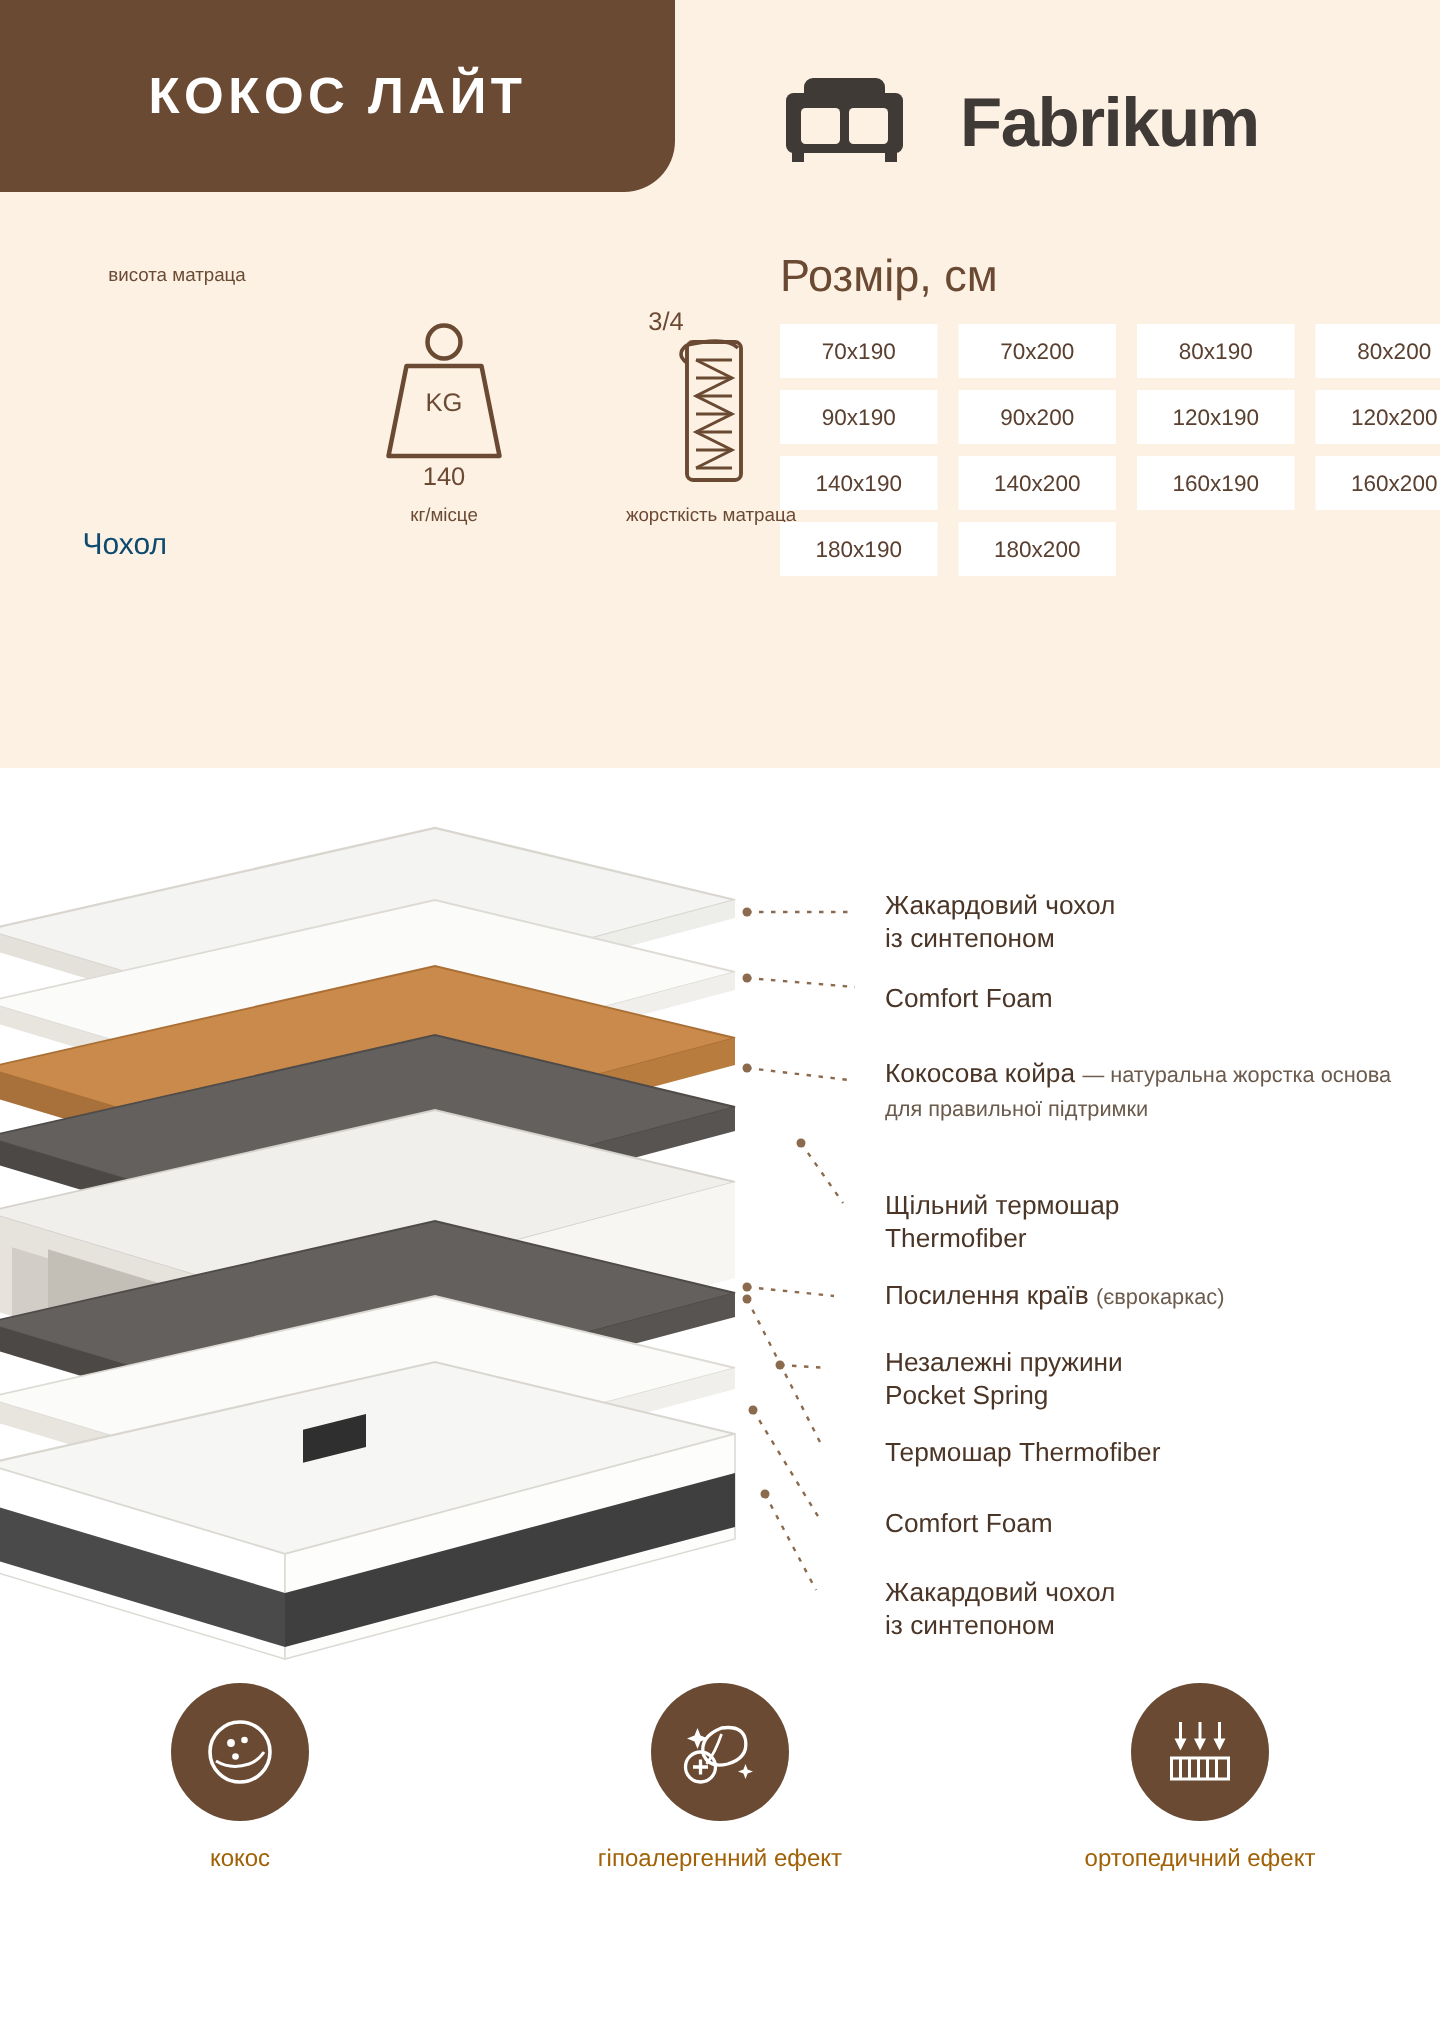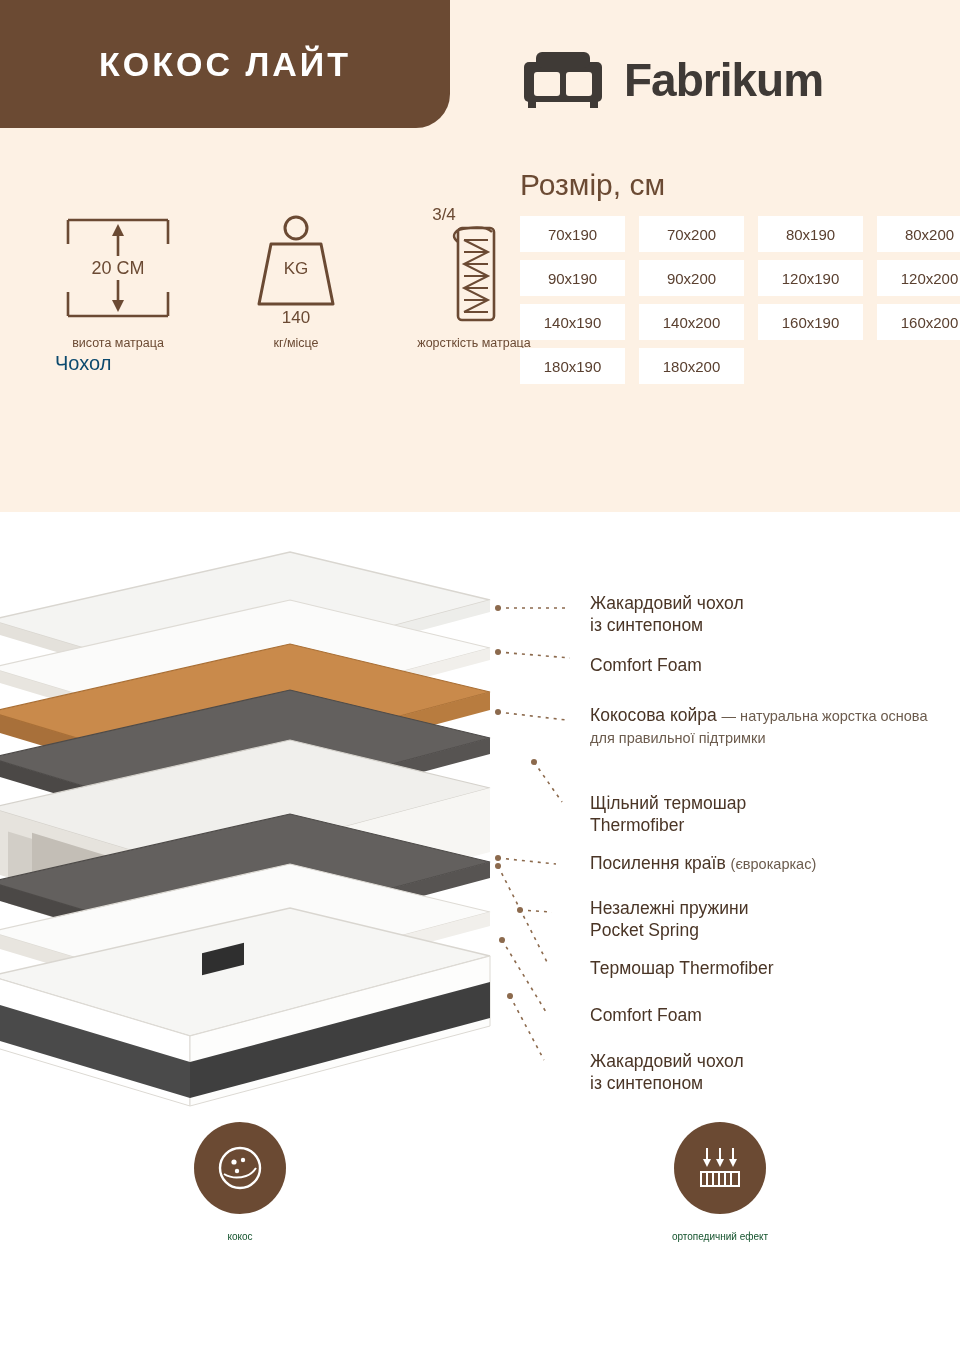--- a/index.html
+++ b/index.html
@@ -22,21 +22,21 @@
     background: #6b4a33;
     border-bottom-right-radius: 34px;
     display: flex; align-items: center; justify-content: center;
   }
   .title-plate h1 {
     color: #ffffff; font-size: 34px; letter-spacing: 3px;
     font-weight: bold; text-transform: uppercase;
   }
   .brand {
     position: absolute; top: 48px; left: 520px;
-    display: flex; align-items: center; gap: 18px;
+    display: flex; align-items: center; gap: 34px;
   }
   .brand-name { font-size: 46px; font-weight: bold; color: #3f3a36; letter-spacing: -1px; }
 
   
   .specs { position: absolute; top: 168px; left: 48px; display: flex; gap: 38px; }
   .spec { width: 140px; text-align: center; }
   .spec .art { height: 126px; display: flex; align-items: flex-end; justify-content: center; margin-top: 34px; }
   .spec .cap { font-size: 12.5px; color: #6b4a33; margin-top: 8px; line-height: 1.25; }
 
   
@@ -62,21 +62,21 @@
   
   .mattress { position: absolute; top: 540px; left: -10px; width: 540px; height: 580px; }
 
   
   .badges { position: absolute; top: 1122px; left: 0; width: 960px; display: flex; }
   .badge { flex: 1; text-align: center; }
   .badge .circle {
     width: 92px; height: 92px; border-radius: 50%; background: #6b4a33;
     margin: 0 auto 16px; display: flex; align-items: center; justify-content: center;
   }
-  .badge .blabel { font-size: 10px; color: #14532d; line-height: 1.3; }
+  .badge .blabel { font-size: 16px; color: #a16207; line-height: 1.3; }
 </style>
 </head>
 <body>
 
 <div class="page">
 
   <div class="top-band"></div>
 
   <div class="title-plate">
     <h1>КОКОС ЛАЙТ</h1>
@@ -92,35 +92,20 @@
         <rect x="8" y="52" width="8" height="8" fill="#3f3a36"></rect>
         <rect x="70" y="52" width="8" height="8" fill="#3f3a36"></rect>
       </svg>
     </span>
     <span class="brand-name">Fabrikum</span>
   </div>
 
   <div class="specs">
 
     <div class="spec">
-      <div class="art">
-        <svg width="130" height="120" viewBox="0 0 130 120">
-          <line x1="15" y1="12" x2="115" y2="12" stroke="#6b4a33" stroke-width="2.6"></line>
-          <line x1="15" y1="108" x2="115" y2="108" stroke="#6b4a33" stroke-width="2.6"></line>
-          <line x1="15" y1="12" x2="15" y2="36" stroke="#6b4a33" stroke-width="2.6"></line>
-          <line x1="115" y1="12" x2="115" y2="36" stroke="#6b4a33" stroke-width="2.6"></line>
-          <line x1="15" y1="84" x2="15" y2="108" stroke="#6b4a33" stroke-width="2.6"></line>
-          <line x1="115" y1="84" x2="115" y2="108" stroke="#6b4a33" stroke-width="2.6"></line>
-          <line x1="65" y1="20" x2="65" y2="48" stroke="#6b4a33" stroke-width="2.6"></line>
-          <polygon points="65,16 59,28 71,28" fill="#6b4a33"></polygon>
-          <line x1="65" y1="72" x2="65" y2="100" stroke="#6b4a33" stroke-width="2.6"></line>
-          <polygon points="65,104 59,92 71,92" fill="#6b4a33"></polygon>
-          <text x="65" y="66" font-size="18" fill="#6b4a33" text-anchor="middle" font-family="Liberation Sans, sans-serif">20 СМ</text>
-        </svg>
-      </div>
       <div class="cap">висота матраца</div>
     </div>
 
     <div class="spec">
       <div class="art">
         <svg width="110" height="120" viewBox="0 0 110 120">
           <circle cx="55" cy="20" r="11" fill="none" stroke="#6b4a33" stroke-width="3"></circle>
           <path d="M30 36 L80 36 L92 96 L18 96 Z" fill="none" stroke="#6b4a33" stroke-width="3" stroke-linejoin="round"></path>
           <text x="55" y="66" font-size="17" fill="#6b4a33" text-anchor="middle" font-family="Liberation Sans, sans-serif">KG</text>
           <text x="55" y="115" font-size="17" fill="#6b4a33" text-anchor="middle" font-family="Liberation Sans, sans-serif">140</text>
@@ -309,20 +294,33 @@
           <circle cx="28" cy="28" r="20" fill="none" stroke="#ffffff" stroke-width="2.4"></circle>
           <circle cx="22" cy="22" r="2.6" fill="#ffffff"></circle>
           <circle cx="31" cy="20" r="2.2" fill="#ffffff"></circle>
           <circle cx="25" cy="31" r="2.2" fill="#ffffff"></circle>
           <path d="M12 34 q10 6 22 2 q6 -2 10 -8" fill="none" stroke="#ffffff" stroke-width="2"></path>
         </svg>
       </div>
       <div class="blabel">кокос</div>
     </div>
 
+    <div class="badge">
+      <div class="circle">
+        <svg width="58" height="56" viewBox="0 0 58 56">
+          <path d="M30 12 q14 -2 16 8 q2 12 -12 16 q-12 3 -16 -6 q-3 -12 12 -18 Z" fill="none" stroke="#ffffff" stroke-width="2.2"></path>
+          <path d="M30 16 q-4 12 -10 20" fill="none" stroke="#ffffff" stroke-width="1.8"></path>
+          <circle cx="16" cy="38" r="10" fill="none" stroke="#ffffff" stroke-width="2.2"></circle>
+          <path d="M16 33 v10 M11 38 h10" stroke="#ffffff" stroke-width="2.2"></path>
+          <path d="M14 12 l2 5 l5 2 l-5 2 l-2 5 l-2 -5 l-5 -2 l5 -2 Z" fill="#ffffff"></path>
+          <path d="M46 36 l1.4 3.6 l3.6 1.4 l-3.6 1.4 l-1.4 3.6 l-1.4 -3.6 l-3.6 -1.4 l3.6 -1.4 Z" fill="#ffffff"></path>
+        </svg>
+      </div>
+      <div class="blabel">гіпоалергенний ефект</div>
+    </div>
 
     <div class="badge">
       <div class="circle">
         <svg width="58" height="56" viewBox="0 0 58 56">
           <g stroke="#ffffff" stroke-width="2" fill="none">
             <line x1="16" y1="8" x2="16" y2="24"></line>
               <polygon points="16,27 12,19 20,19" fill="#ffffff" stroke="none"></polygon>
             <line x1="29" y1="8" x2="29" y2="24"></line>
               <polygon points="29,27 25,19 33,19" fill="#ffffff" stroke="none"></polygon>
             <line x1="42" y1="8" x2="42" y2="24"></line>

